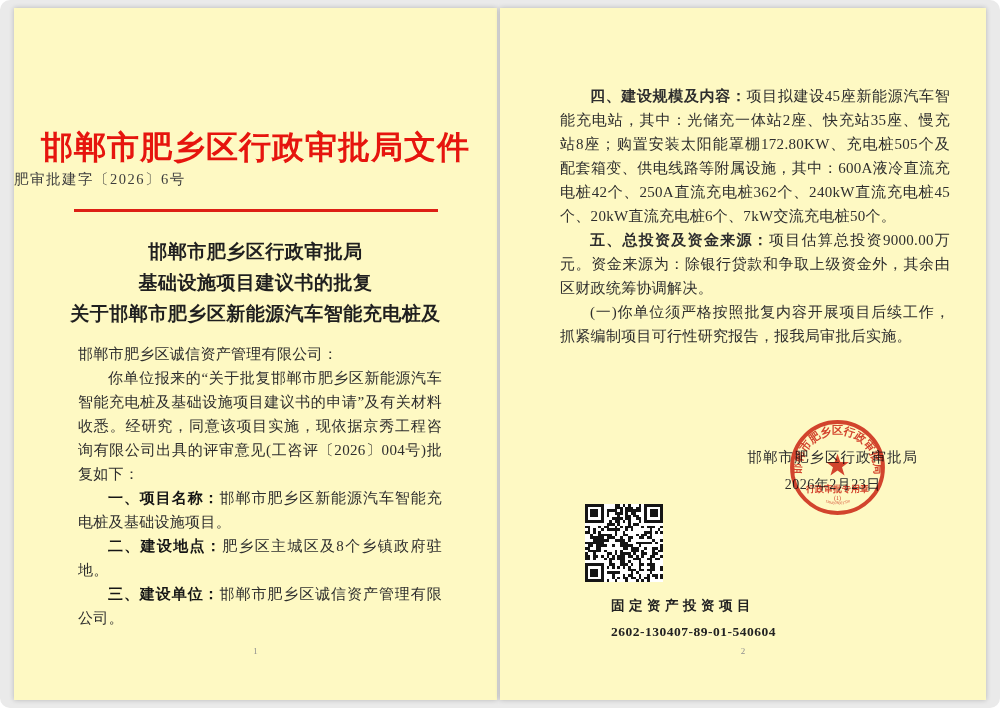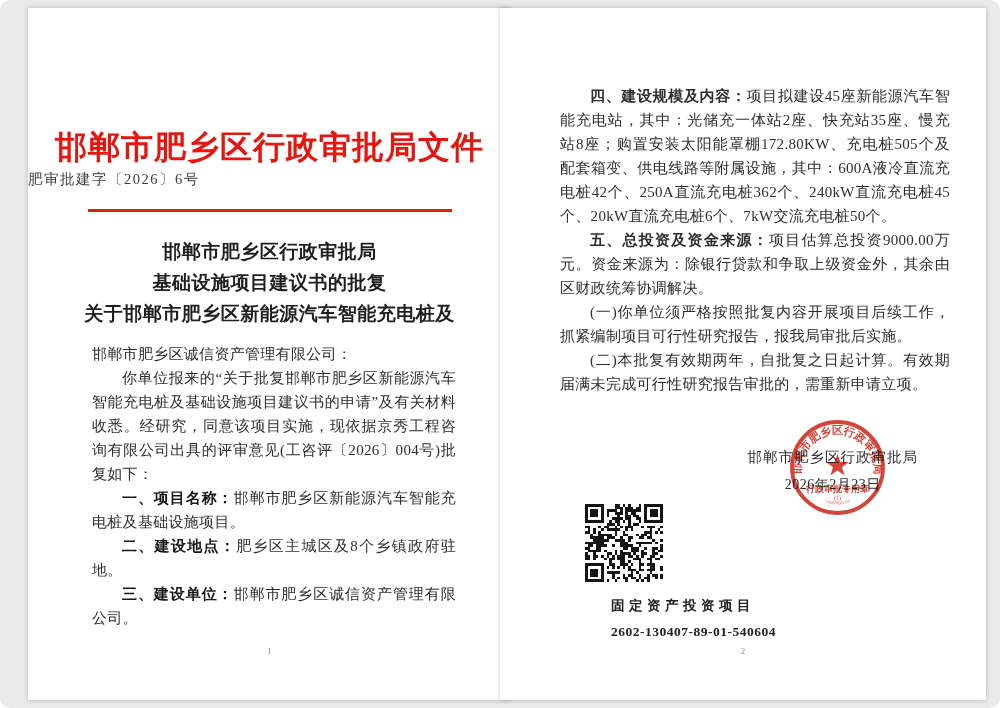--- a/index.html
+++ b/index.html
@@ -1,20 +1,20 @@
 <!DOCTYPE html>
 <html><head>
 <meta charset="utf-8">
 <style>
   * { margin:0; padding:0; box-sizing:border-box; }
   html,body { background:#fff; }
   body { font-family:"Liberation Serif","DejaVu Serif",serif; }
   .canvas { position:relative; width:1000px; height:708px; background:#eaeaea; border-radius:10px; overflow:hidden; }
-  .page { position:absolute; top:8px; height:692px; background:#ffffff; box-shadow:0 0 5px rgba(0,0,0,0.22); }
-  .page-left  { left:28px;  width:483px; }
+  .page { position:absolute; top:8px; height:692px; background:#fef9c3; box-shadow:0 0 5px rgba(0,0,0,0.22); }
+  .page-left  { left:14px;  width:483px; }
   .page-right { left:500px; width:486px; }
 
   
   .letterhead { margin-top:118px; text-align:center; color:#e6150e; font-weight:bold; font-size:32px; letter-spacing:1px; }
   .doc-number { text-align:left; font-size:14.5px; color:#3d3d3d; letter-spacing:1.5px; }
   .red-rule { margin:20px auto 0 auto; width:364px; height:3px; background:#dd2015; }
   .doc-title { margin-top:24px; text-align:center; font-weight:bold; font-size:19px; line-height:31px; color:#1f1f1f; letter-spacing:0.5px; }
   .body { margin:13px 55px 5px 64px; font-size:15px; line-height:24px; color:#2e2e2e; text-align:justify; letter-spacing:0.3px; }
   .body p { margin:0; }
   .indent { text-indent:2em; }
@@ -57,21 +57,20 @@
       <p class="indent"><b>三、建设单位：</b><span>邯郸市肥乡区诚信资产管理有限公司。</span></p>
     </div>
     <div class="page-num">1</div>
   </div>
 
   <div class="page page-right">
     <div class="body2">
       <p class="indent"><b>四、建设规模及内容：</b><span>项目拟建设45座新能源汽车智能充电站，其中：光储充一体站2座、快充站35座、慢充站8座；购置安装太阳能罩棚172.80KW、充电桩505个及配套箱变、供电线路等附属设施，其中：600A液冷直流充电桩42个、250A直流充电桩362个、240kW直流充电桩45个、20kW直流充电桩6个、7kW交流充电桩50个。</span></p>
       <p class="indent"><b>五、总投资及资金来源：</b><span>项目估算总投资9000.00万元。资金来源为：除银行贷款和争取上级资金外，其余由区财政统筹协调解决。</span></p>
       <p class="indent">(一)你单位须严格按照批复内容开展项目后续工作，抓紧编制项目可行性研究报告，报我局审批后实施。</p>
-      <p class="indent">(二)本批复有效期两年，自批复之日起计算。有效期届满未完成可行性研究报告审批的，需重新申请立项。</p>
     </div>
 
     <div class="signature">
       <div class="sig-org">邯郸市肥乡区行政审批局</div>
       <div class="sig-date">2026年2月23日</div>
     </div>
 
     <svg class="seal" viewBox="0 0 120 120">
       <defs>
         <path id="sealArcTop" d="M 19 77 A 43 43 0 1 1 101 77" fill="none"></path>

